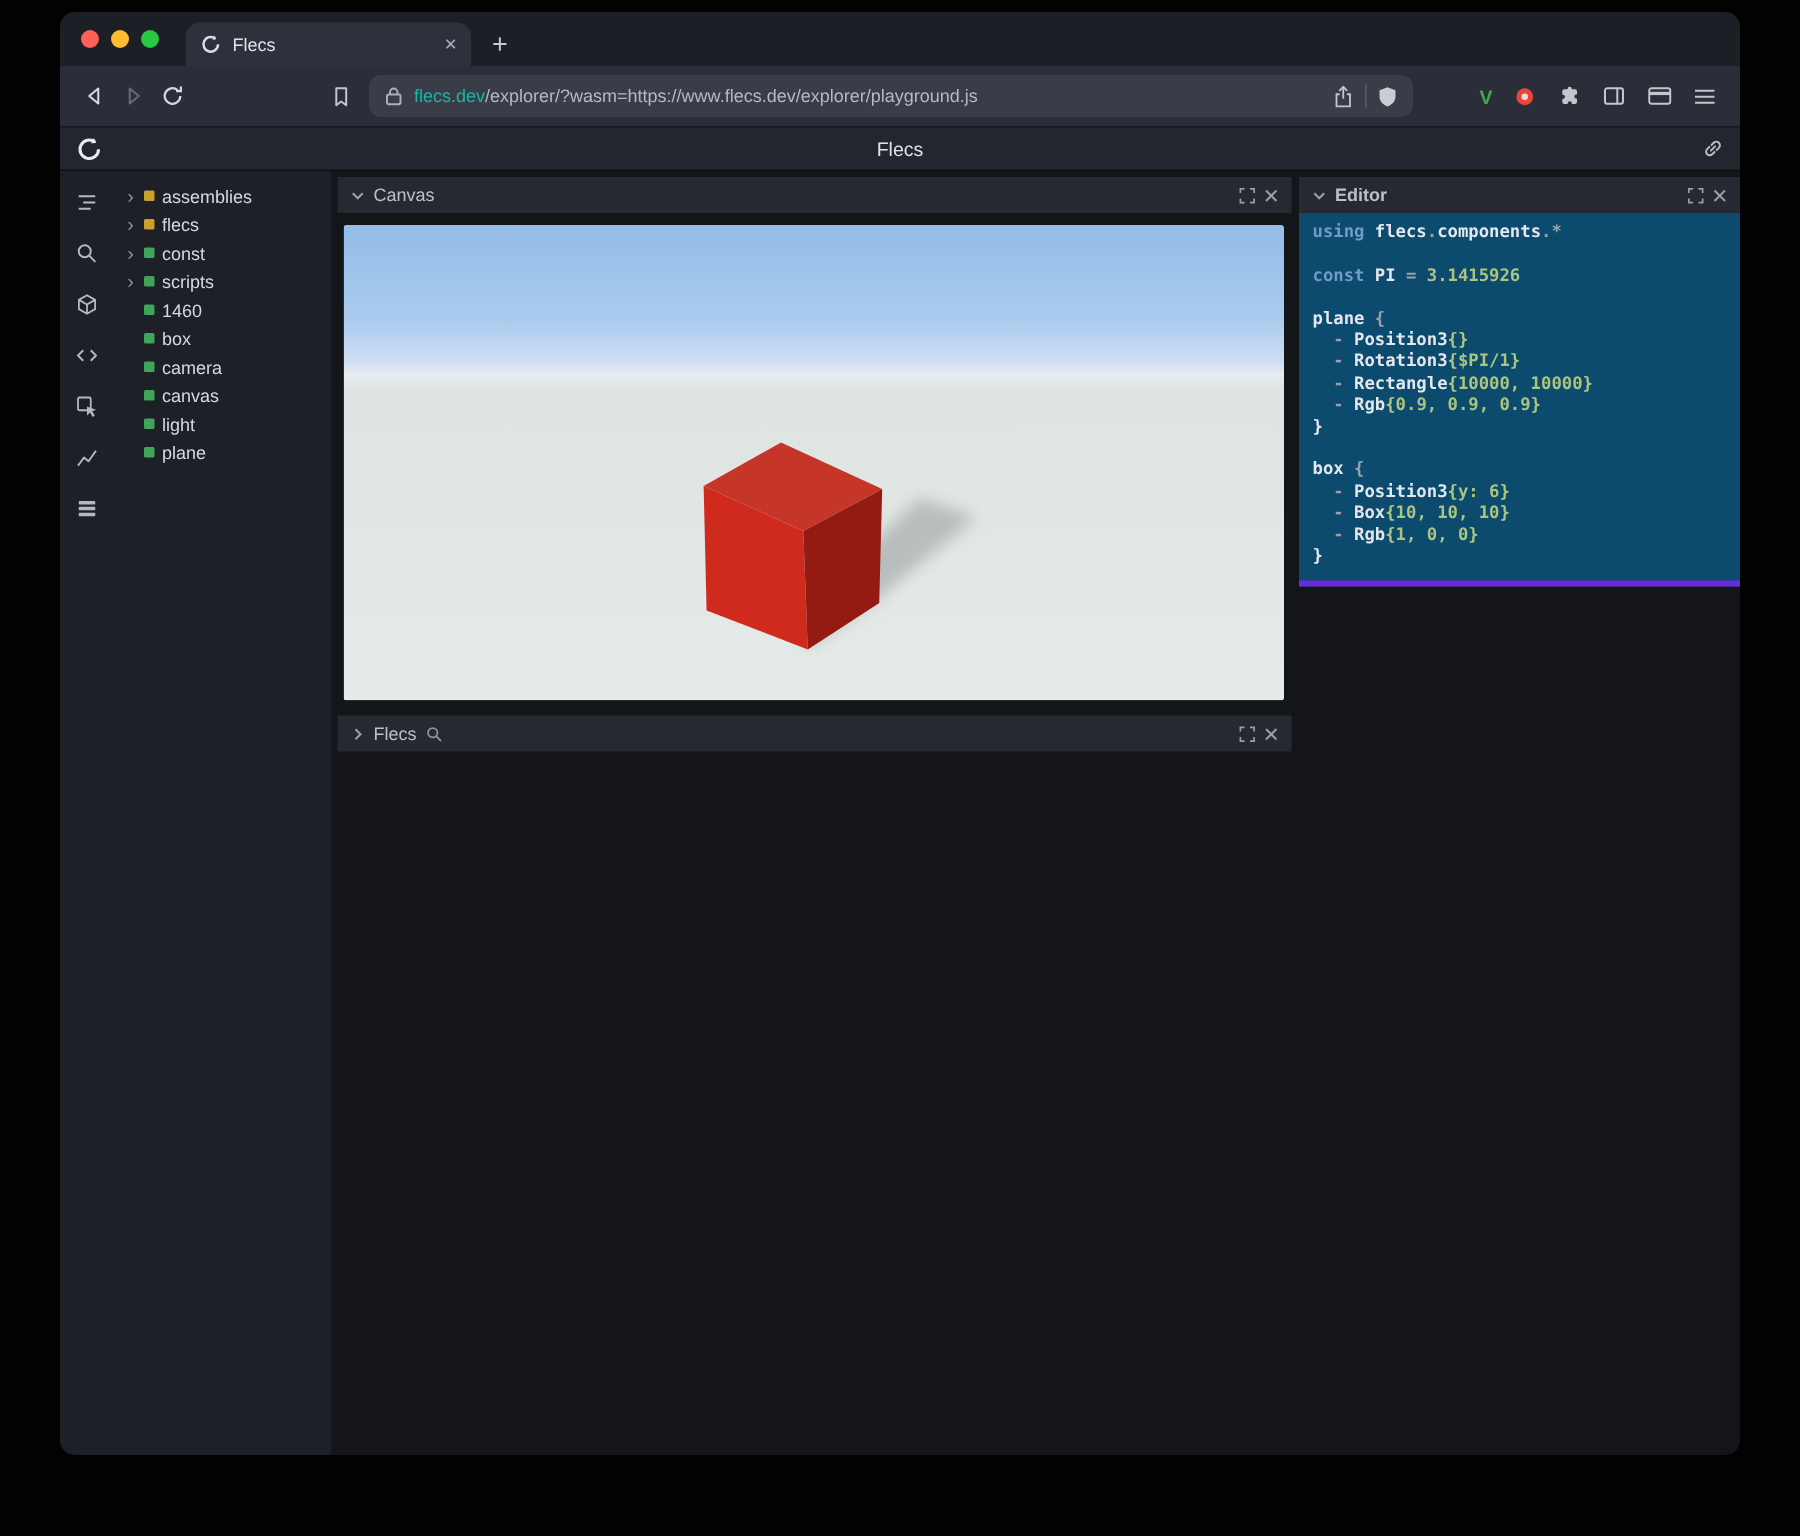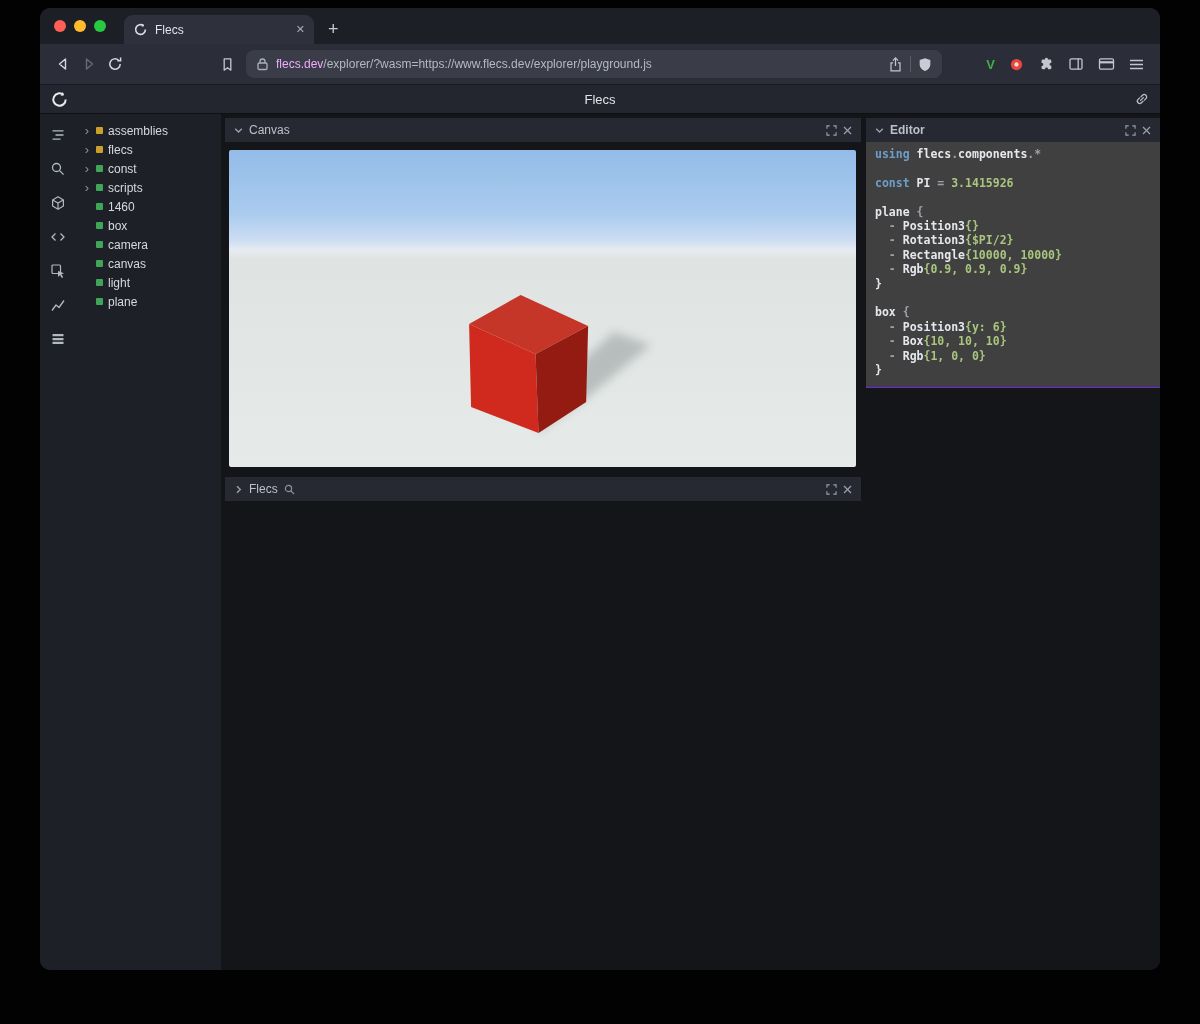--- a/index.html
+++ b/index.html
@@ -15,21 +15,21 @@
   .tab{height:29px;width:172px;background:#2e313c;border-radius:9px 9px 0 0;display:flex;align-items:center;padding:0 9px;gap:7px;}
   .tab-title{font-size:12px;color:#e0e3e8;flex:1;}
   .tab-close{color:#a8adb7;font-size:11px;}
   .newtab{color:#c7cad1;font-size:18px;margin:0 0 4px 14px;line-height:1;align-self:center;padding-top:10px;}
 
   .toolbar{flex:0 0 40px;background:#2b2e38;display:flex;align-items:center;padding:0 10px;border-bottom:1px solid #17191f;}
   .nav-icon{width:26px;height:26px;display:flex;align-items:center;justify-content:center;border-radius:6px;}
   .tb-spacer{width:86px;}
   .urlbar{flex:1;height:28px;background:#3a3d48;border-radius:8px;display:flex;align-items:center;padding:0 10px;margin:0 10px 0 6px;gap:7px;min-width:0;}
   .url-text{font-size:12px;color:#b4b9c3;white-space:nowrap;overflow:hidden;flex:1;}
-  .url-host{color:#f0abfc;}
+  .url-host{color:#14b8a6;}
   .url-sep{width:1px;height:16px;background:#585c68;}
   .ext{display:flex;align-items:center;gap:14px;margin-left:34px;padding-right:6px;}
   .v-ext{font-size:13px;font-weight:bold;color:#3fae49;}
 
   
   .app-header{flex:0 0 28px;background:#23262e;display:flex;align-items:center;padding:0 10px;position:relative;border-bottom:1px solid #0e1013;}
   .app-title{position:absolute;left:0;right:0;text-align:center;font-size:13px;color:#dfe2e7;pointer-events:none;}
   .header-right{margin-left:auto;display:flex;align-items:center;}
 
   .main{flex:1;display:flex;min-height:0;}
@@ -43,21 +43,21 @@
 
   .center{flex:1;background:#131519;padding:4px 3px 0 4px;display:flex;flex-direction:column;min-width:0;}
   .panel-header{flex:0 0 24px;height:24px;background:#262932;display:flex;align-items:center;padding:0 9px;gap:6px;font-size:12px;color:#bcc0c7;}
   .ph-spacer{flex:1;}
   .ph-icon{display:flex;align-items:center;}
   .viewport{margin:8px 5px 0 4px;height:317px;overflow:hidden;border-radius:2px;}
   .viewport svg{display:block;width:100%;height:100%;}
   .search-header{margin-top:10px;}
 
   .editor-col{flex:0 0 294px;background:#131519;padding:4px 0 0 2px;display:flex;flex-direction:column;font-weight:bold;}
-  .code{background:#404040;border-bottom:1px solid #6d28d9;padding:5px 9px 9px;font-family:"DejaVu Sans Mono",monospace;font-size:11.5px;line-height:14.4px;}
+  .code{background:#0c4a6e;border-bottom:4px solid #6d28d9;padding:5px 9px 9px;font-family:"DejaVu Sans Mono",monospace;font-size:11.5px;line-height:14.4px;}
   .code-line{white-space:pre;min-height:14.4px;}
   .tok-kw{color:#6d9ecb;}
   .tok-id{color:#e4e7ec;}
   .tok-num{color:#a9c57e;}
   .tok-pun{color:#9aa1ab;}
 </style>
 </head>
 <body>
 
 <div class="stage">
@@ -413,21 +413,21 @@
               </svg>
           </span>
         </div>
         <div class="code" id="code">
             <div class="code-line"><span class="tok-kw">using </span><span class="tok-id">flecs</span><span class="tok-pun">.</span><span class="tok-id">components</span><span class="tok-pun">.*</span></div>
             <div class="code-line"> </div>
             <div class="code-line"><span class="tok-kw">const </span><span class="tok-id">PI </span><span class="tok-pun">= </span><span class="tok-num">3.1415926</span></div>
             <div class="code-line"> </div>
             <div class="code-line"><span class="tok-id">plane </span><span class="tok-pun">{</span></div>
             <div class="code-line"><span class="tok-pun">  - </span><span class="tok-id">Position3</span><span class="tok-num">{}</span></div>
-            <div class="code-line"><span class="tok-pun">  - </span><span class="tok-id">Rotation3</span><span class="tok-num">{$PI/2}</span></div>
+            <div class="code-line"><span class="tok-pun">  - </span><span class="tok-id">Rotation3</span><span class="tok-num">{$PI/1}</span></div>
             <div class="code-line"><span class="tok-pun">  - </span><span class="tok-id">Rectangle</span><span class="tok-num">{10000, 10000}</span></div>
             <div class="code-line"><span class="tok-pun">  - </span><span class="tok-id">Rgb</span><span class="tok-num">{0.9, 0.9, 0.9}</span></div>
             <div class="code-line"><span class="tok-id">}</span></div>
             <div class="code-line"> </div>
             <div class="code-line"><span class="tok-id">box </span><span class="tok-pun">{</span></div>
             <div class="code-line"><span class="tok-pun">  - </span><span class="tok-id">Position3</span><span class="tok-num">{y: 6}</span></div>
             <div class="code-line"><span class="tok-pun">  - </span><span class="tok-id">Box</span><span class="tok-num">{10, 10, 10}</span></div>
             <div class="code-line"><span class="tok-pun">  - </span><span class="tok-id">Rgb</span><span class="tok-num">{1, 0, 0}</span></div>
             <div class="code-line"><span class="tok-id">}</span></div>
           </div>

